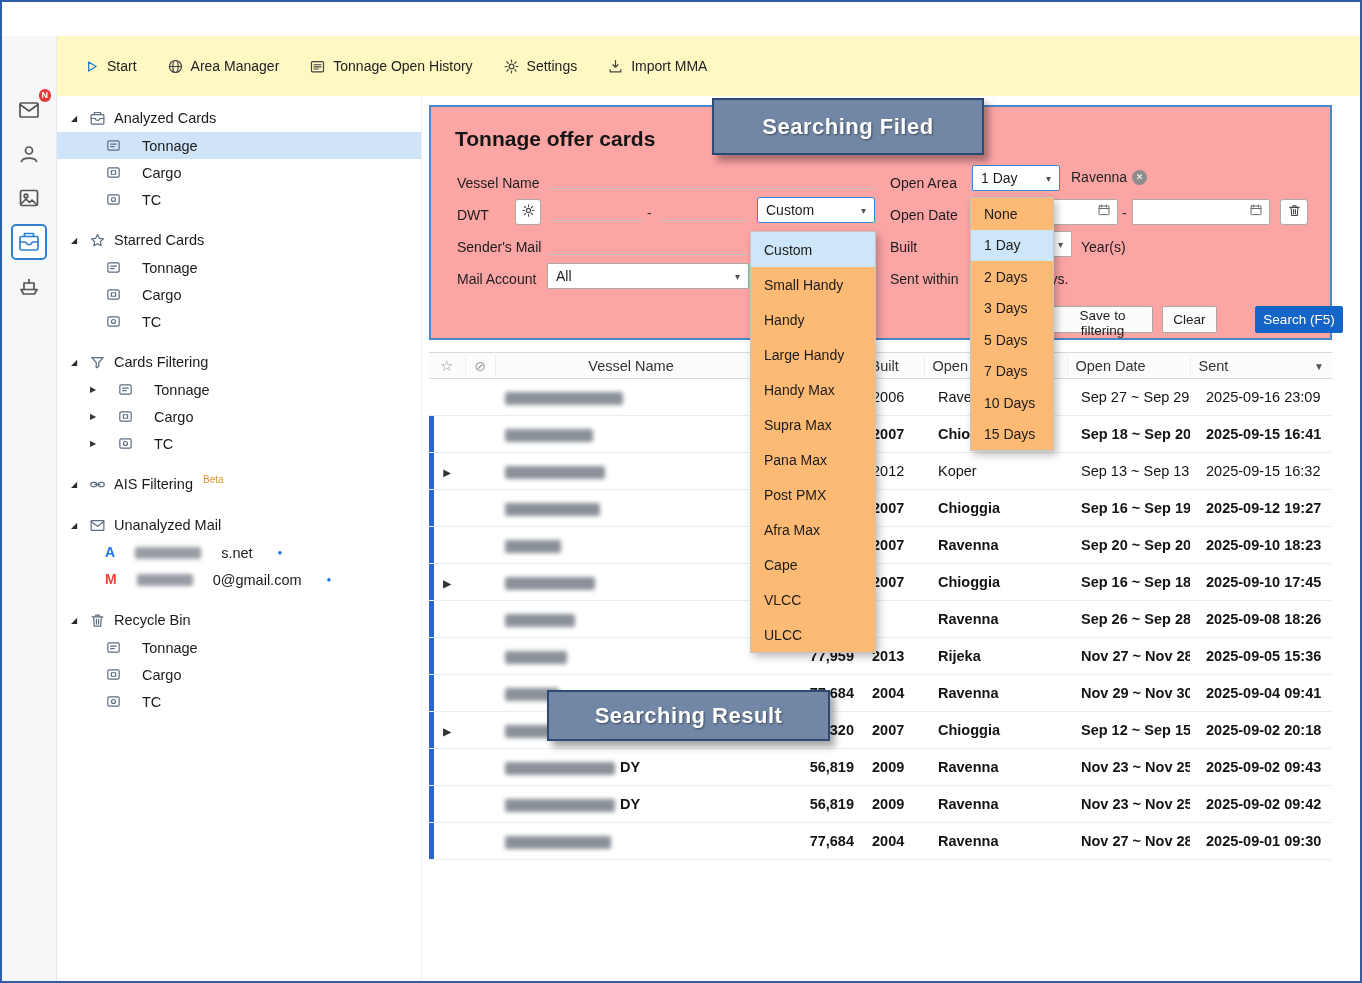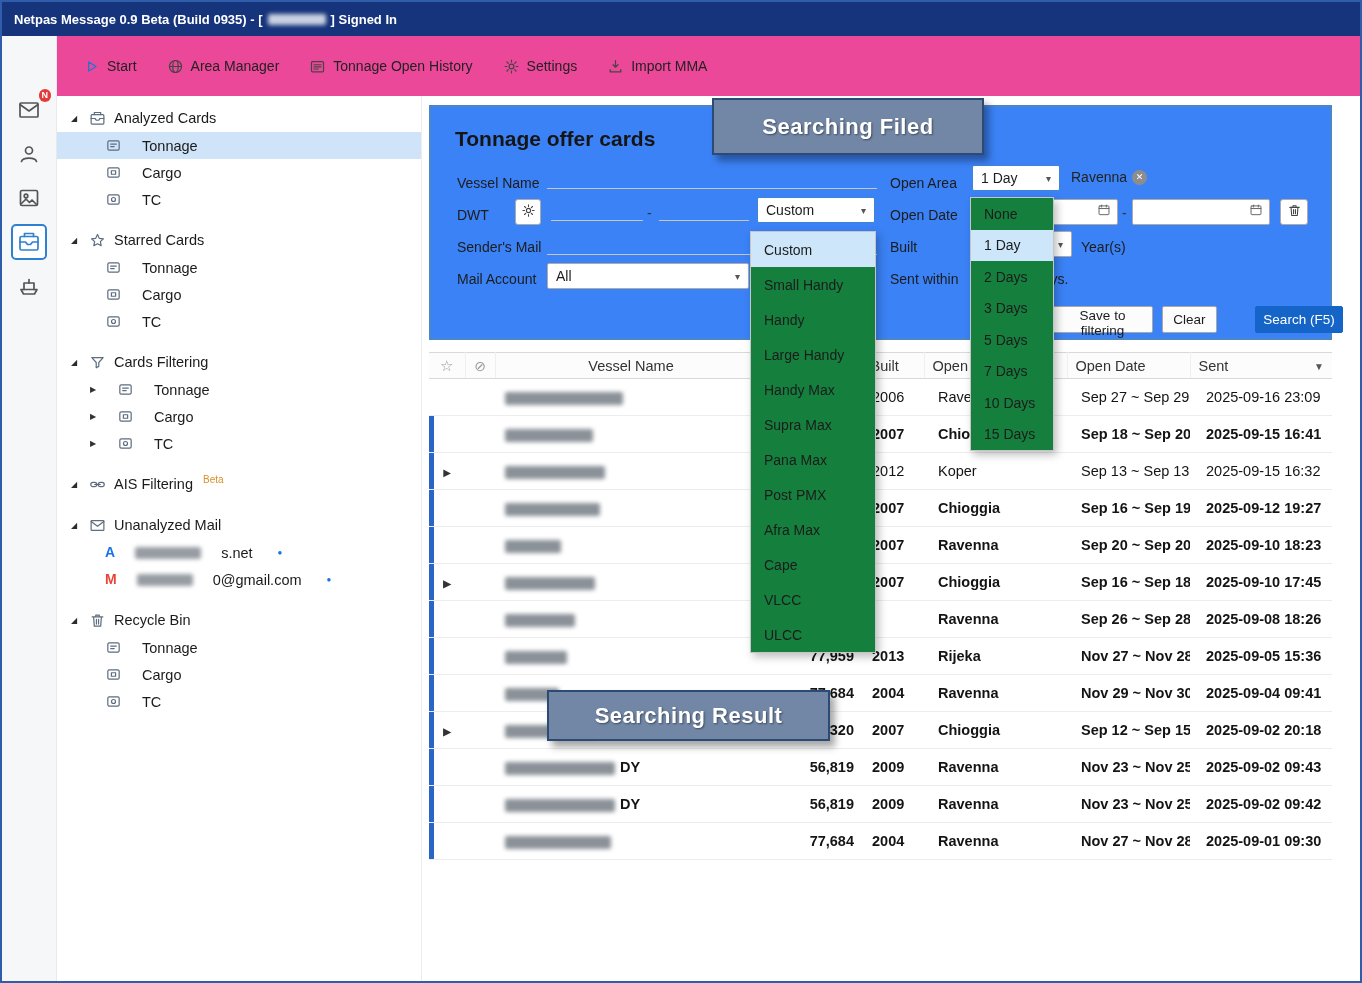--- a/index.html
+++ b/index.html
@@ -11,21 +11,21 @@
   .redact.light{background:#c9d2e2;height:11px;margin:0 5px;width:58px;}
   .redact.dark{background:#8b9198;margin-right:5px;vertical-align:middle;}
 
   .rail{position:absolute;top:34px;left:0;width:55px;bottom:0;background:#f6f7f9;border-right:1px solid #e7e9ec;display:flex;flex-direction:column;align-items:center;padding-top:56px;gap:8px;}
   .rail-item{width:36px;height:36px;display:flex;align-items:center;justify-content:center;color:#555;position:relative;border:2px solid transparent;border-radius:5px;}
   .rail-item.sel{border-color:#2f80d0;color:#2f80d0;background:#fff;}
   .ricon{display:flex}
   .ricon svg{width:24px;height:24px;display:block;}
   .rbadge{position:absolute;top:-5px;right:-6px;background:#e23b3b;color:#fff;font-size:9px;font-weight:700;line-height:1;padding:2px 3px;border-radius:7px;}
 
-  .toolbar{position:absolute;top:34px;left:55px;right:0;height:60px;background:#ec4899;display:flex;align-items:center;gap:30px;padding-left:26px;}
+  .toolbar{position:absolute;top:34px;left:55px;right:0;height:60px;background:#fef9c3;display:flex;align-items:center;gap:30px;padding-left:26px;}
   .tb-item{display:flex;align-items:center;gap:7px;font-size:14px;color:#222;}
   .tb-icon{display:flex}
   .tb-icon svg{width:17px;height:17px;display:block;color:#444;}
   .tb-item:first-child .tb-icon svg{color:#1976d2;}
 
   .sidebar{position:absolute;top:94px;left:55px;width:365px;bottom:0;background:#fff;border-right:1px solid #ededed;padding-top:8px;overflow:hidden;}
   .tree-sec{height:28px;display:flex;align-items:center;gap:8px;padding-left:14px;font-size:14.5px;color:#1b1b1b;margin-top:13px;}
   .tree-sec:first-child{margin-top:0;}
   .tri{font-size:8px;color:#2b2b2b;width:10px;}
   .ticon{display:inline-flex;align-items:center;}
@@ -33,21 +33,21 @@
   .ltr{font-size:14px;font-weight:700;line-height:17px;}
   .tlabel{white-space:nowrap;}
   .beta{color:#d98f2b;font-size:10px;margin-left:2px;align-self:flex-start;margin-top:4px;}
   .tree-item{height:27px;display:flex;align-items:center;gap:20px;padding-left:48px;font-size:14.5px;color:#1b1b1b;}
   .tree-item.witharrow{padding-left:33px;}
   .carrow{font-size:8px;color:#333;width:7px;}
   .tree-item.sel{background:#cfe4f8;}
   .dot{color:#1a73e8;font-size:8px;margin-left:5px;}
   .tree-item .redact{height:12px;}
 
-  .panel{position:absolute;left:427px;top:103px;width:903px;height:235px;border:2px solid #4a86c8;background:#3b82f6;z-index:5;}
+  .panel{position:absolute;left:427px;top:103px;width:903px;height:235px;border:2px solid #4a86c8;background:#fca5a5;z-index:5;}
   .panel-title{position:absolute;left:24px;top:20px;font-size:21px;font-weight:700;color:#151515;}
   .fl{position:absolute;font-size:14px;color:#1c1c1c;white-space:nowrap;}
   .u-input{position:absolute;height:24px;border:none;border-bottom:1px solid #c6c6c6;outline:none;font:inherit;font-size:14px;padding:0 2px;background:transparent;}
   .select{position:absolute;height:26px;border:1px solid #ababab;border-radius:2px;background:#fff;display:flex;align-items:center;justify-content:space-between;padding:0 8px;font-size:14px;color:#1c1c1c;}
   .select.focus{border-color:#3d85d6;}
   .chev{color:#555;font-size:10px;margin-left:8px;}
   .dash{position:absolute;font-size:14px;color:#333;}
   .icon-btn{position:absolute;width:26px;height:26px;border:1px solid #ababab;border-radius:3px;background:#fff;display:flex;align-items:center;justify-content:center;color:#444;padding:0;}
   .icon-btn svg{width:15px;height:15px;}
   .date-input{position:absolute;height:26px;border:1px solid #ababab;border-radius:2px;background:#fff;display:flex;align-items:center;justify-content:flex-end;padding:0 6px;color:#666;}
@@ -71,42 +71,37 @@
   td.c-area{padding-left:14px;}
   td.c-open{padding-left:14px;}
   td.c-sent{padding-left:16px;}
   tr.b td{font-weight:700;}
   tr.mark td.c-star{box-shadow:inset 5px 0 0 #2a66c8;}
   .exp{font-size:10px;color:#333;}
   .sort{float:right;color:#555;font-size:10px;margin-top:3px;}
   .hstar{color:#9a9a9a;font-size:15px;}
   .hslash{color:#9a9a9a;font-size:14px;}
 
-  .dd{position:absolute;background:#15803d;border:1px solid #c5c5c5;box-shadow:3px 4px 8px rgba(0,0,0,.25);z-index:20;}
+  .dd{position:absolute;background:#fdba74;border:1px solid #c5c5c5;box-shadow:3px 4px 8px rgba(0,0,0,.25);z-index:20;}
   .dd-custom{left:748px;top:229px;width:126px;}
   .dd-range{left:968px;top:195px;width:84px;}
   .dd-item{display:flex;align-items:center;padding-left:13px;font-size:14px;color:#1b1b1b;}
   .dd-custom .dd-item{height:35px;}
   .dd-range .dd-item{height:31.5px;}
   .dd-item.sel{background:#cde6f9;}
 
   .ann{position:absolute;display:flex;align-items:center;justify-content:center;background:#7287a6;border:2px solid #2c4a74;color:#fff;font-size:22px;font-weight:700;letter-spacing:.5px;z-index:30;box-shadow:5px 6px 7px rgba(0,0,0,.35);text-shadow:1px 1px 2px rgba(0,0,0,.45);}
   .ann-field{left:710px;top:96px;width:272px;height:57px;}
   .ann-result{left:545px;top:688px;width:283px;height:51px;}
 </style>
 </head>
 <body>
 
 <div class="window">
 
-  <div class="titlebar">
-    <span>Netpas Message 0.9 Beta (Build 0935) - [</span>
-    <span class="redact light"></span>
-    <span>] Signed In</span>
-  </div>
 
   <div class="rail">
       <div class="rail-item">
         <span class="ricon">
           <svg viewBox="0 0 24 24" fill="none" stroke="currentColor" stroke-width="1.7" stroke-linecap="round" stroke-linejoin="round">
             <rect x="3" y="5" width="18" height="14" rx="1"></rect>
             <path d="M3 6.5l9 6.5 9-6.5"></path>
           </svg>
         </span>
         <span class="rbadge">N</span>

